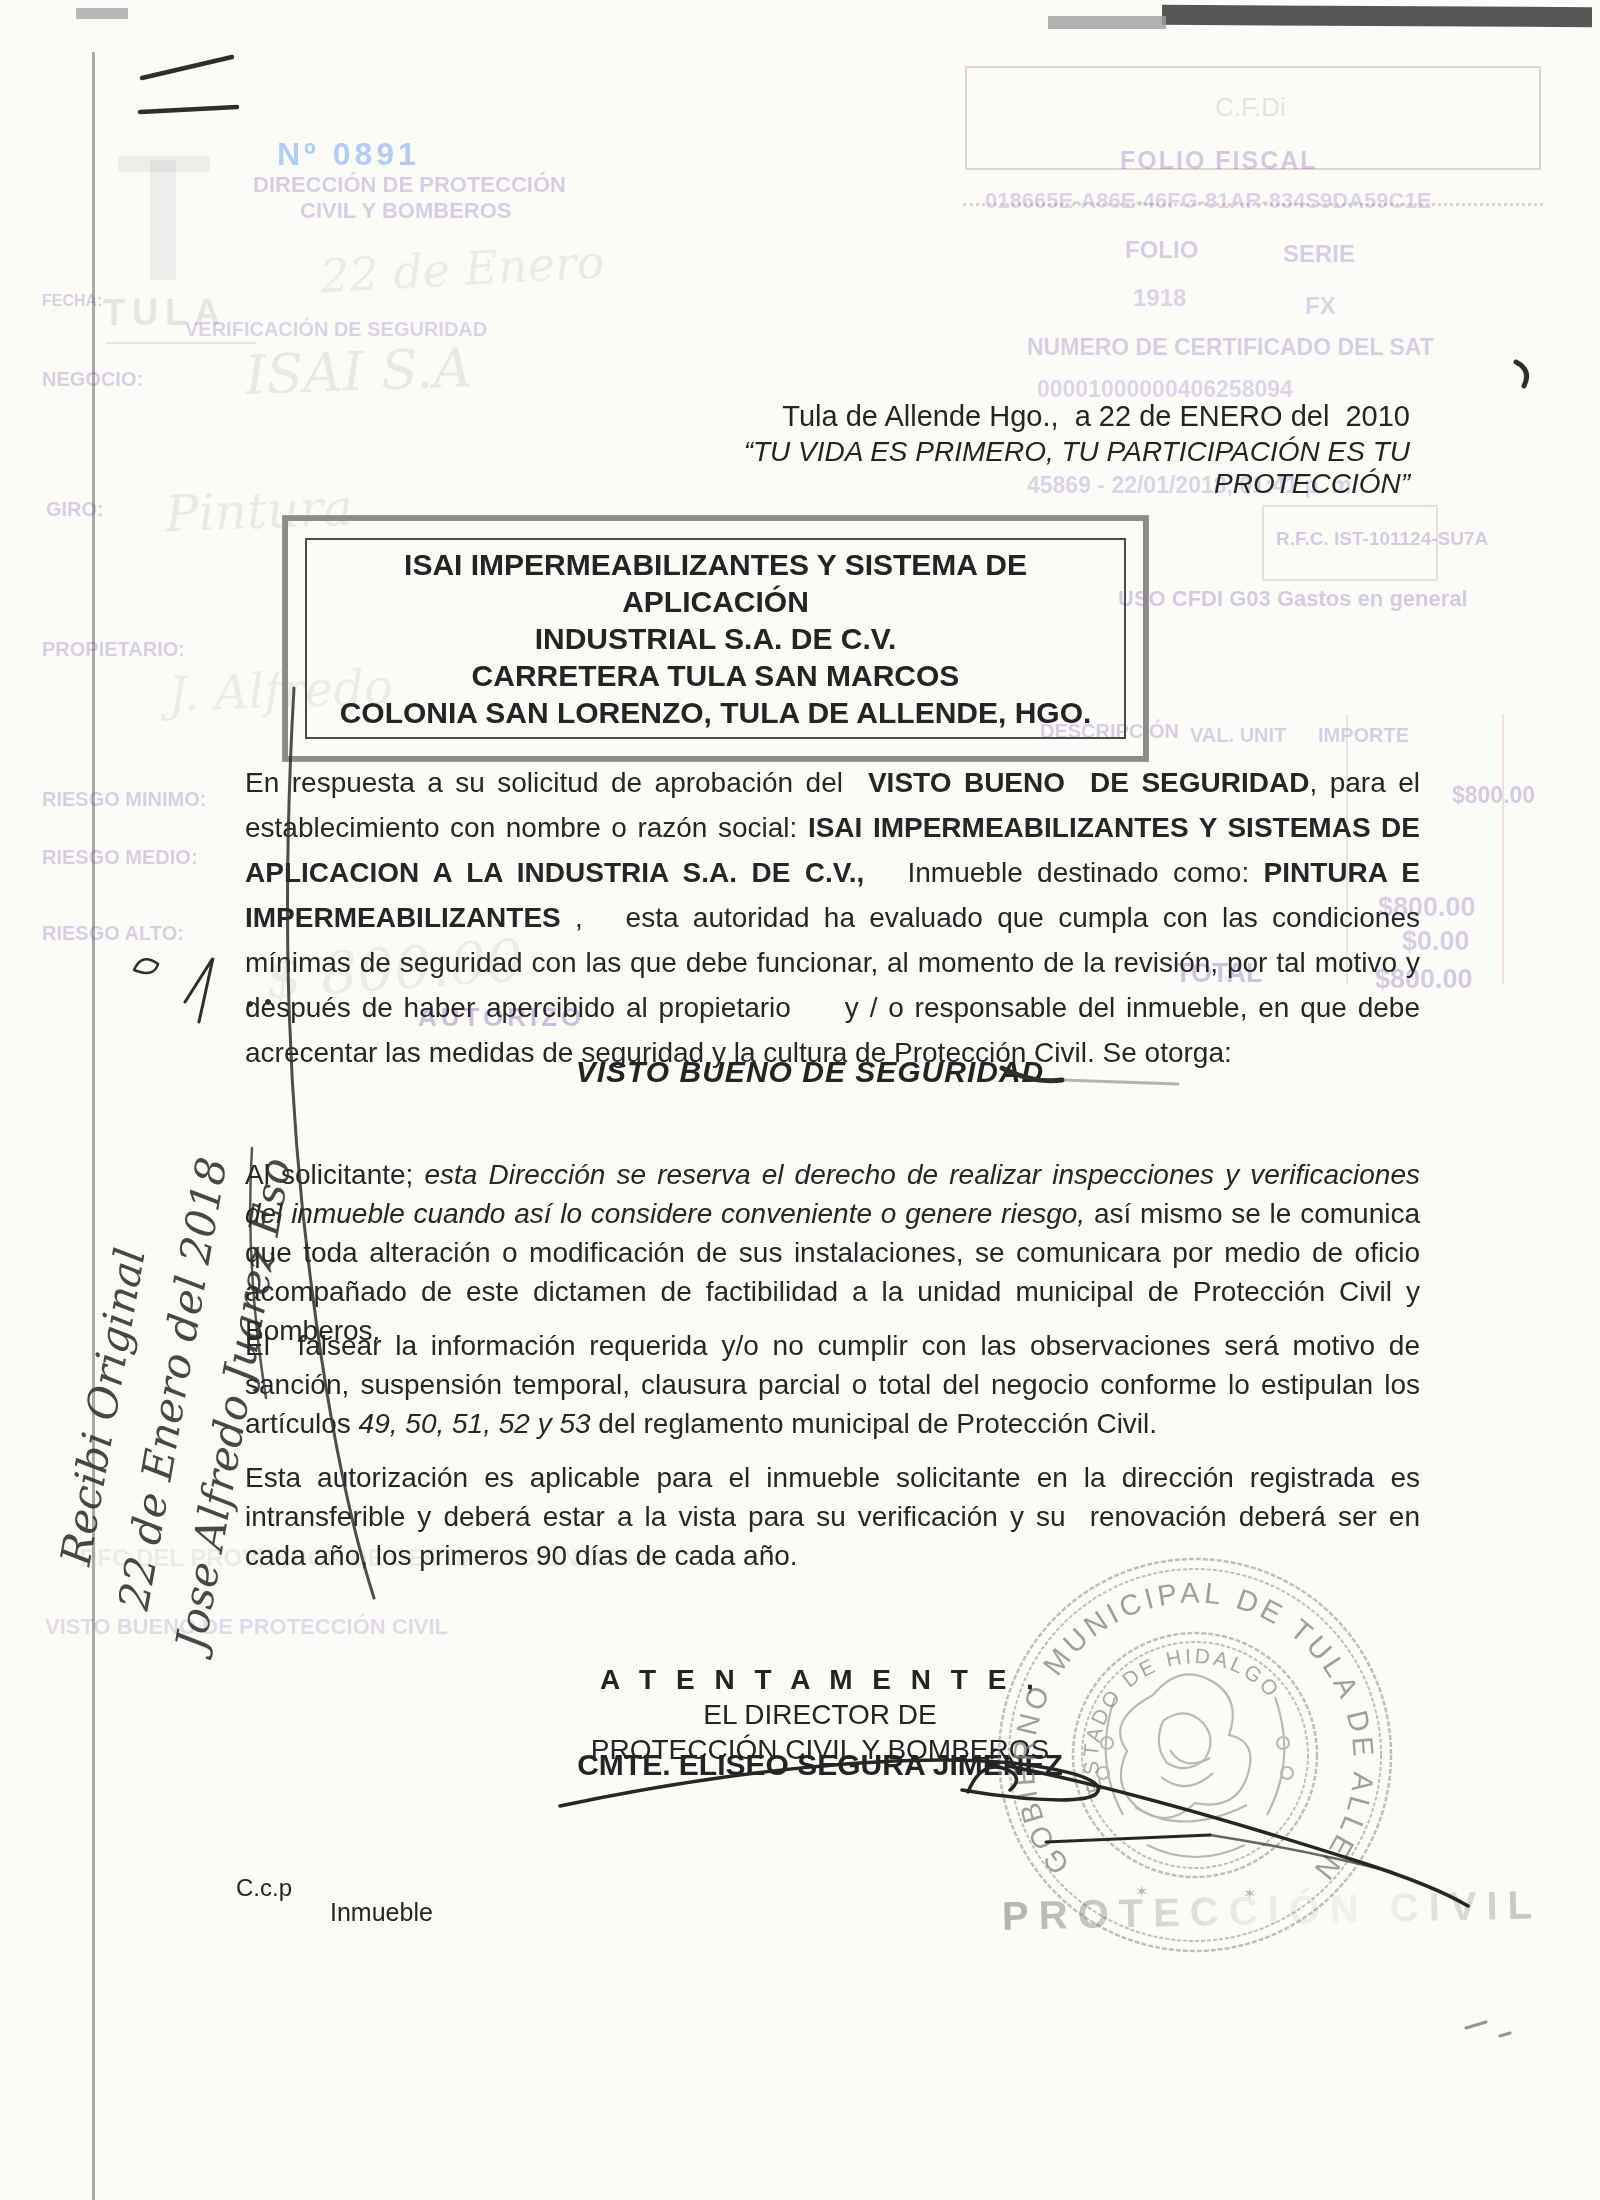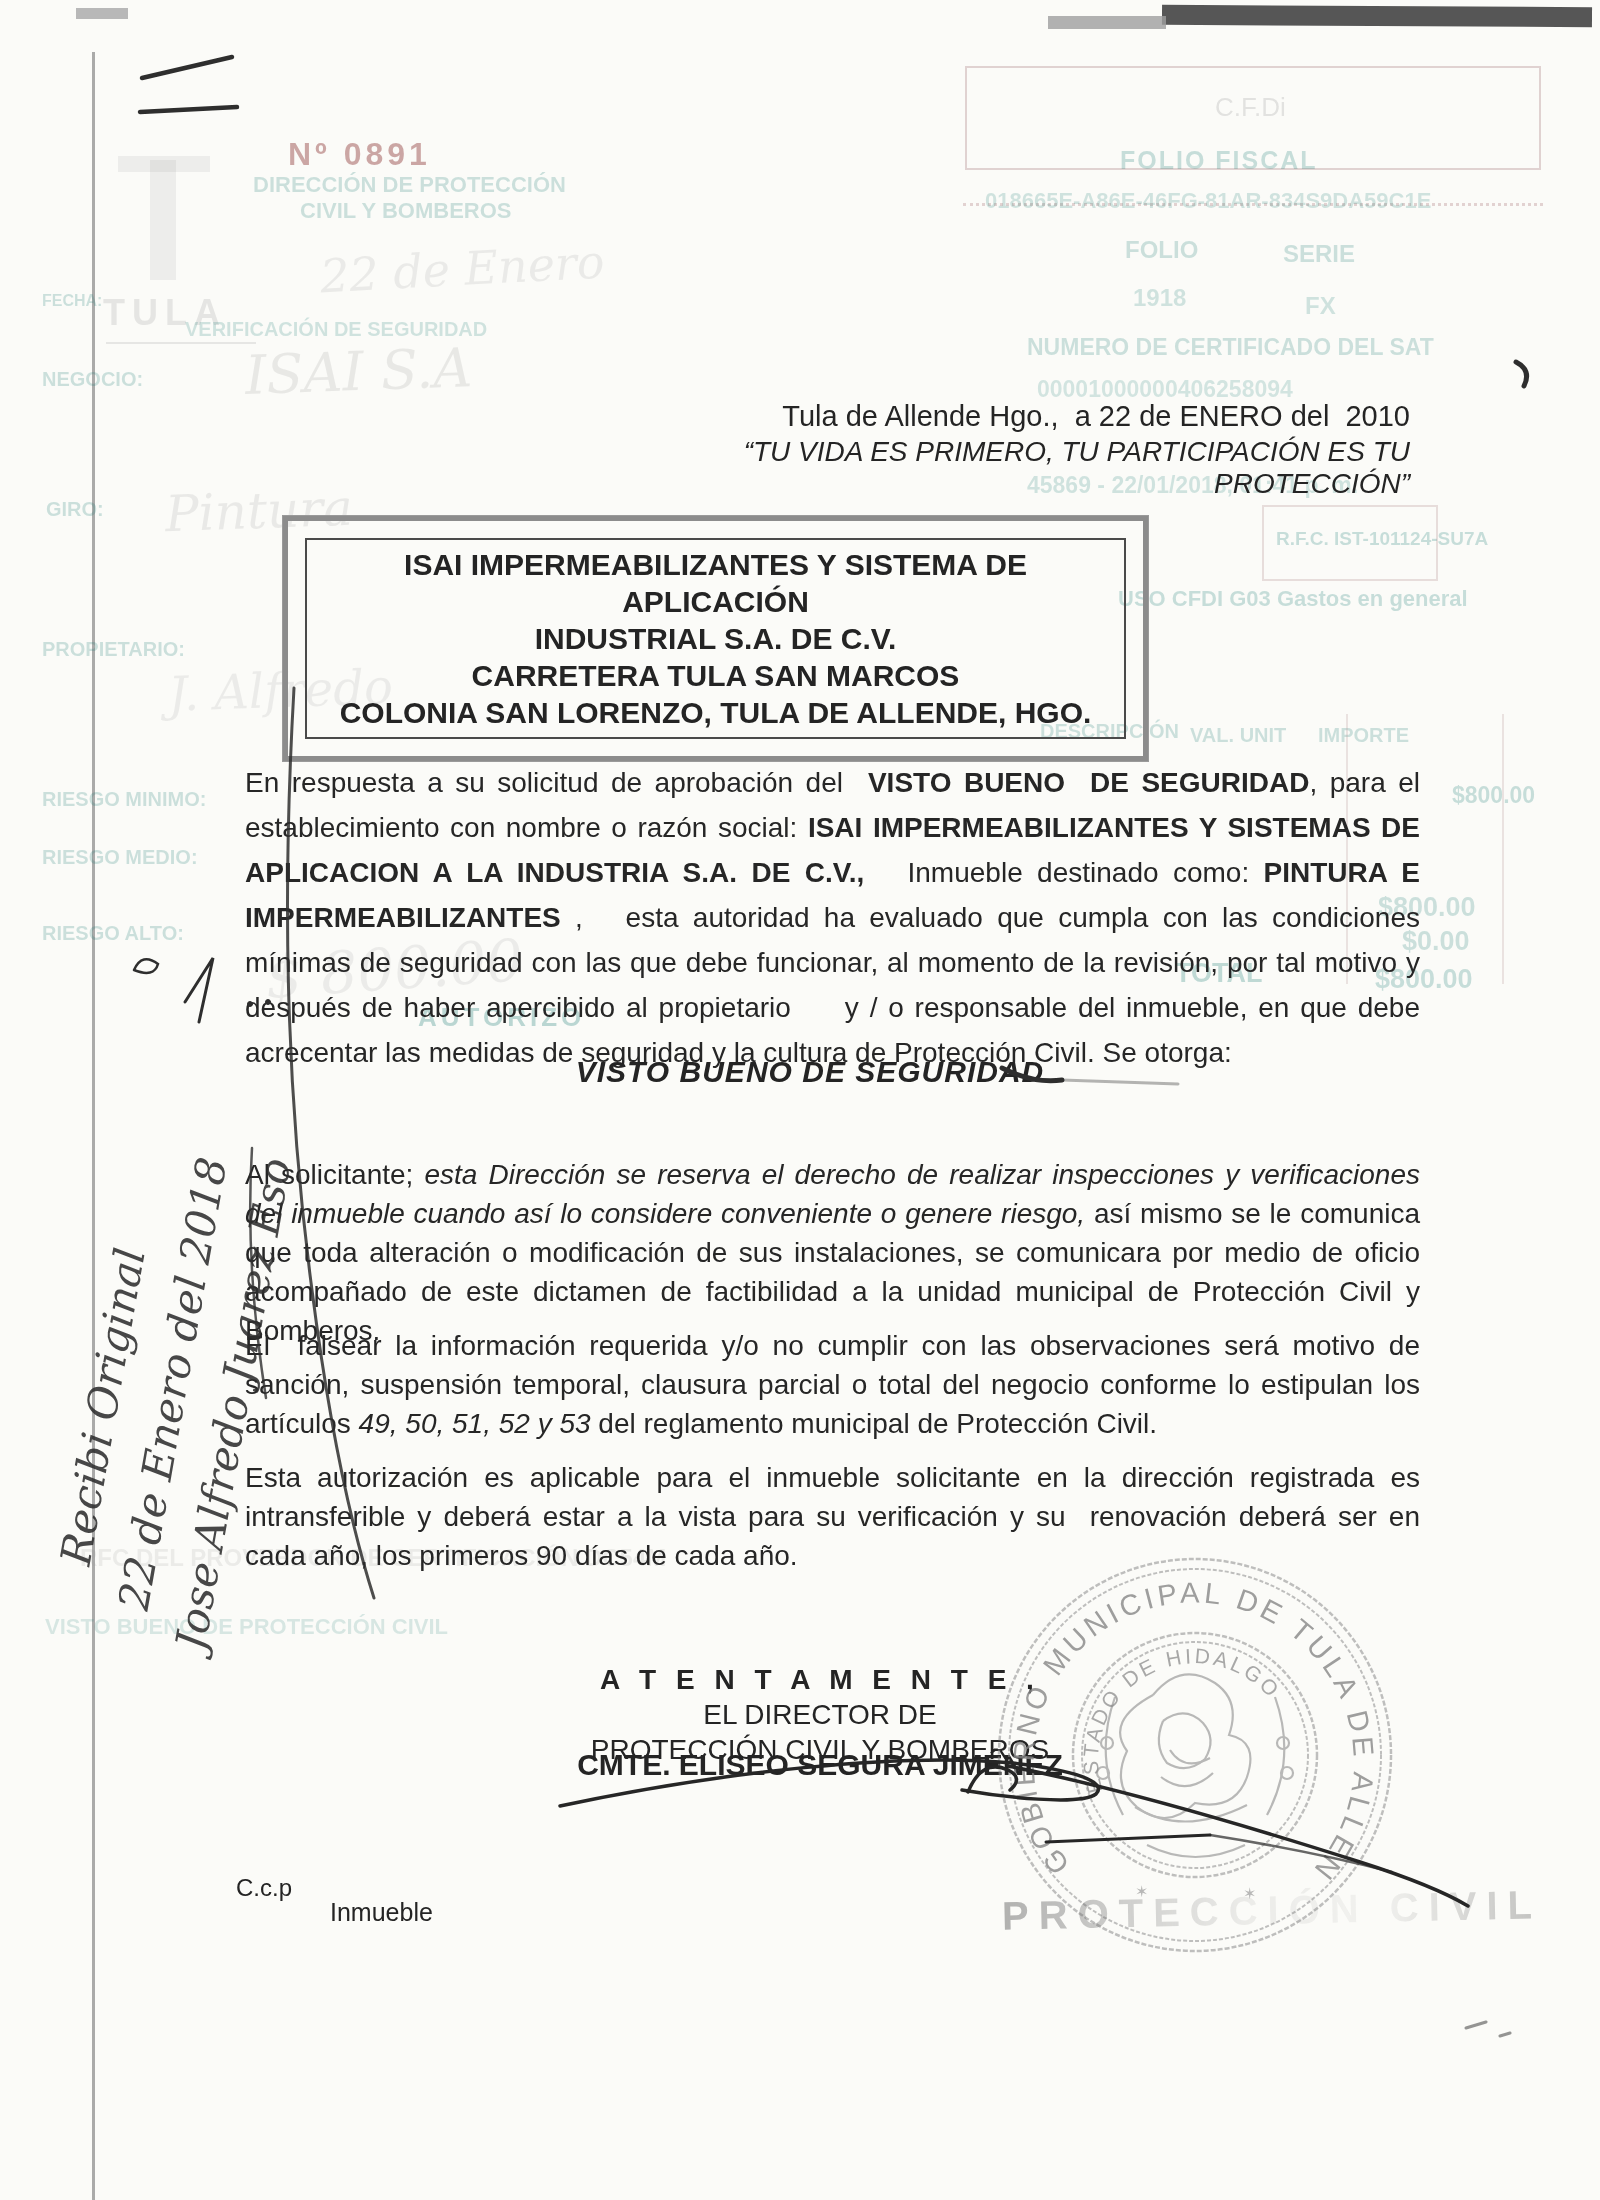--- a/index.html
+++ b/index.html
@@ -3,21 +3,21 @@
 <meta charset="utf-8">
 <style>
   html,body{margin:0;padding:0;background:#dededa;}
   .page{position:relative;width:1600px;height:2200px;background:#fbfbf8;overflow:hidden;
         font-family:"Liberation Sans",sans-serif;color:#242424;}
   .abs{position:absolute;}
   .b{font-weight:bold;}
   .i{font-style:italic;}
   .para{font-size:28px;line-height:45px;text-align:justify;white-space:pre-wrap;color:#262626;}
   .para2{line-height:39px;}
-  .ghostp{color:#0f766e;font-weight:bold;}
+  .ghostp{color:#4c1d95;font-weight:bold;}
   .ghostg{color:#9a9a9a;}
   .ghosthand{font-family:"DejaVu Serif",serif;font-style:italic;color:#8a8a8a;}
   .handline{font-family:"DejaVu Serif",serif;font-style:italic;font-size:42px;color:#2f2f2f;
             opacity:.88;transform-origin:0 50%;white-space:nowrap;}
   .boxline{font-weight:bold;font-size:30px;line-height:37px;text-align:center;}
   .stamp{font-weight:bold;font-size:40px;letter-spacing:10px;color:#6e6e6e;opacity:.55;
          transform:rotate(-1.2deg);
          -webkit-mask-image:linear-gradient(90deg,rgba(0,0,0,.95),rgba(0,0,0,.2) 45%,rgba(0,0,0,.12) 70%,rgba(0,0,0,.75));
          mask-image:linear-gradient(90deg,rgba(0,0,0,.95),rgba(0,0,0,.2) 45%,rgba(0,0,0,.12) 70%,rgba(0,0,0,.75));}
 </style>
@@ -28,21 +28,21 @@
 
   <div class="abs" style="left:92px;top:52px;width:3px;height:2148px;background:#8f8f8f;opacity:.75;"></div>
   <div class="abs" style="left:1162px;top:6px;width:430px;height:20px;background:#565656;transform:rotate(.3deg);"></div>
   <div class="abs" style="left:1048px;top:16px;width:118px;height:13px;background:#9f9f9f;opacity:.8;"></div>
   <div class="abs" style="left:76px;top:8px;width:52px;height:11px;background:#a8a8a8;opacity:.8;"></div>
 
   <div class="abs" style="left:150px;top:160px;width:26px;height:120px;background:rgba(150,150,150,.13);"></div>
   <div class="abs" style="left:118px;top:156px;width:92px;height:16px;background:rgba(150,150,150,.13);"></div>
   <span class="abs ghostg" style="left:103px;top:292px;font-size:36px;font-weight:bold;letter-spacing:7px;opacity:.22;">TULA</span>
   <div class="abs" style="left:106px;top:342px;width:150px;border-top:2px solid rgba(150,150,150,.2);"></div>
-  <span class="abs" style="left:288px;top:136px;font-size:32px;font-weight:bold;letter-spacing:4px;color:#7f1d1d;opacity:.38;">Nº    0891</span>
+  <span class="abs" style="left:277px;top:136px;font-size:32px;font-weight:bold;letter-spacing:4px;color:#3b82f6;opacity:.38;">Nº    0891</span>
   <span class="abs ghostp" style="left:253px;top:172px;font-size:22px;opacity:.2;">DIRECCIÓN DE PROTECCIÓN</span>
   <span class="abs ghostp" style="left:300px;top:198px;font-size:22px;opacity:.2;">CIVIL Y BOMBEROS</span>
   <span class="abs ghostp" style="left:42px;top:292px;font-size:16px;opacity:.2;">FECHA:</span>
   <span class="abs ghosthand" style="left:320px;top:242px;font-size:46px;opacity:.14;transform:rotate(-3deg);">22 de Enero</span>
   <span class="abs ghostp" style="left:185px;top:318px;font-size:20px;opacity:.18;">VERIFICACIÓN DE SEGURIDAD</span>
   <span class="abs ghostp" style="left:42px;top:368px;font-size:20px;opacity:.2;">NEGOCIO:</span>
   <span class="abs ghosthand" style="left:245px;top:340px;font-size:54px;opacity:.16;transform:rotate(-2deg);">ISAI  S.A</span>
   <span class="abs ghostp" style="left:46px;top:498px;font-size:20px;opacity:.2;">GIRO:</span>
   <span class="abs ghosthand" style="left:165px;top:482px;font-size:50px;opacity:.15;transform:rotate(-2deg);">Pintura</span>
   <span class="abs ghostp" style="left:42px;top:638px;font-size:20px;opacity:.2;">PROPIETARIO:</span>

